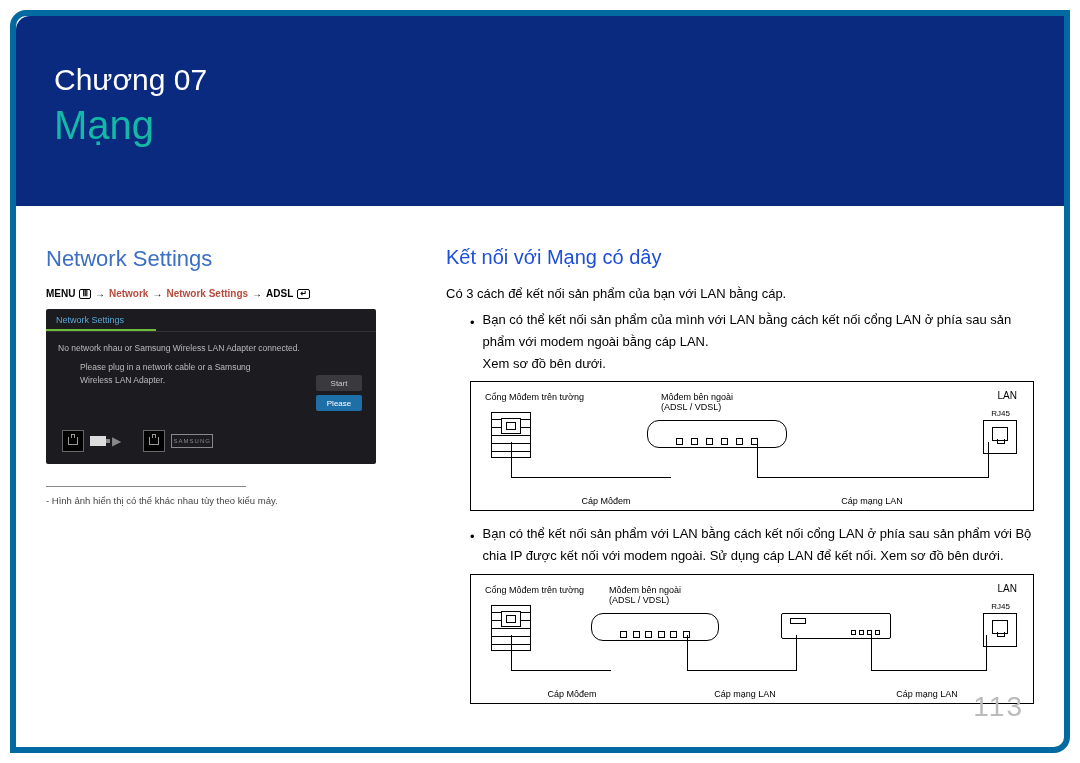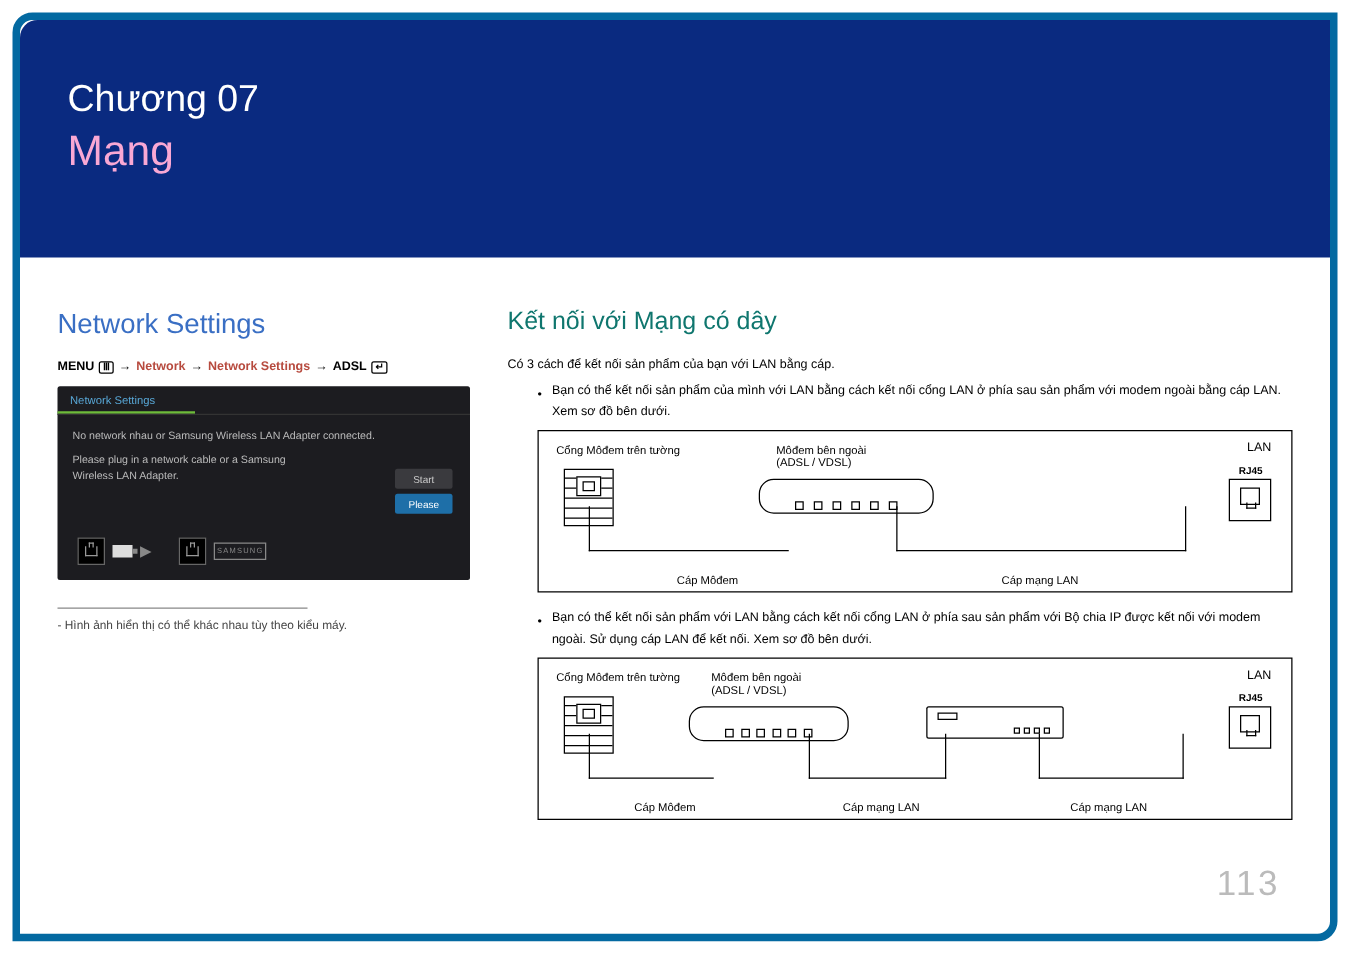--- a/index.html
+++ b/index.html
@@ -25,33 +25,34 @@
     padding: 44px 38px;
     border-top-left-radius: 14px;
   }
   .chapter-line {
     color: #fff;
     font-size: 30px;
     line-height: 1.3;
     font-weight: 400;
   }
   .chapter-title {
-    color: #f9a8d4;
-    font-size: 34px;
+    color: #14b8a6;
+    font-size: 40px;
     line-height: 1.3;
     font-weight: 400;
   }
   .content {
     display: flex;
     padding: 40px 30px 20px 30px;
+    gap: 40px;
   }
   .col-left { width: 360px; flex-shrink: 0; }
   .col-right { flex: 1; }
   .section-heading-blue { color: #3a6fc4; font-size: 22px; font-weight: 400; margin-bottom: 16px; }
-  .section-heading-black { color: #0f766e; font-size: 20px; font-weight: 500; margin-bottom: 14px; }
+  .section-heading-black { color: #1d4ed8; font-size: 20px; font-weight: 500; margin-bottom: 14px; }
   .breadcrumb {
     font-size: 10px;
     font-weight: bold;
     display: flex; align-items: center; gap: 4px;
     margin-bottom: 10px;
   }
   .breadcrumb .hl { color: #b74a3e; }
   .breadcrumb .arrow { font-weight: normal; }
   .icon-box { border: 1px solid #000; border-radius: 2px; padding: 0 2px; font-size: 8px; display:inline-flex; align-items:center; justify-content:center; height:10px; }
 
@@ -100,21 +101,21 @@
   .rj45-shape { width: 10px; height: 8px; border:1.5px solid #999; border-top:none; position:relative;}
   .rj45-shape::before { content:""; position:absolute; top:-3px; left:2px; right:2px; height:3px; border:1.5px solid #999; border-bottom:none;}
   .plug-icon { width:16px; height:10px; background:#ddd; position:relative; }
   .plug-icon::after { content:""; position:absolute; right:-4px; top:3px; width:4px; height:4px; background:#888;}
   .ss-arrow { color:#888; font-size:12px;}
   .samsung-logo { width:42px; height:14px; border:1px solid #888; color:#888; font-size:6px; display:flex; align-items:center; justify-content:center; letter-spacing:1px;}
 
   .divider { border-top: 1px solid #888; width: 200px; margin: 22px 0 8px 0;}
   .footnote { font-size: 9.5px; color: #444; }
 
-  .body-text { font-size: 10px; line-height: 1.7; }
+  .body-text { font-size: 13px; line-height: 1.7; }
   .bullet-row { display: flex; gap: 8px; margin: 4px 0 4px 24px; }
   .bullet-row .dot { padding-top: 3px; }
 
   .diagram {
     border: 1px solid #000;
     height: 130px;
     margin: 6px 0 12px 24px;
     position: relative;
     font-size: 9px;
   }
@@ -131,21 +132,21 @@
   .wall-port {position:absolute;top:36px;left:30px;width:20px;height:16px;border:1px solid #000;background:#fff;}
   .wall-port::after{content:"";position:absolute;left:4px;top:3px;width:8px;height:6px;border:1px solid #000;}
   .modem {position:absolute; top:38px; width:140px; height:28px; border:1px solid #000; border-radius:12px; background:#fff;}
   .modem .ports{position:absolute;bottom:-1px;left:28px;right:28px;height:10px;display:flex;justify-content:space-between;}
   .modem .ports span{width:7px;height:7px;border:1px solid #000;}
   .ip-sharer {position:absolute; top:38px; width:110px; height:26px; border:1px solid #000; border-radius:2px; background:#fff;}
   .ip-sharer .slot{position:absolute;left:8px;top:4px;width:16px;height:6px;border:1px solid #000;}
   .ip-sharer .btns{position:absolute;right:10px;bottom:3px;display:flex;gap:3px;}
   .ip-sharer .btns span{width:5px;height:5px;border:1px solid #000;}
   .wall-jack {position:absolute; top:38px; right:16px; width:34px; height:34px; border:1px solid #000; background:#fff;}
-  .wall-jack .lbl{position:absolute;top:-12px;left:1px;right:0;text-align:center;font-size:8px;font-weight:bold;}
+  .wall-jack .lbl{position:absolute;top:-12px;left:1px;right:0;text-align:center;font-size:8px;}
   .wall-jack .inner{position:absolute;top:6px;left:8px;width:16px;height:14px;border:1px solid #000;}
   .wall-jack .inner::after{content:"";position:absolute;bottom:-4px;left:4px;width:6px;height:4px;border:1px solid #000;border-top:none;}
   .wire{position:absolute;border:1px solid #000;border-top:none;}
 
   .page-num {
     position: absolute;
     bottom: 24px; right: 40px;
     font-size: 28px;
     color: #bbb;
     letter-spacing: 2px;
@@ -175,21 +176,21 @@
         <span class="arrow">→</span>
         <span>ADSL</span>
         <span class="icon-box">↵</span>
       </div>
 
       <div class="screenshot">
         <div class="ss-title">Network Settings</div>
         <div class="ss-body">
           <div>No network nhau or Samsung Wireless LAN Adapter connected.</div>
           <div style="height:6px;"></div>
-          <div style="width:190px;">Please plug in a network cable or a Samsung Wireless LAN Adapter.</div>
+          <div style="width:190px;margin-left:22px;">Please plug in a network cable or a Samsung Wireless LAN Adapter.</div>
         </div>
         <div class="ss-btn start">Start</div>
         <div class="ss-btn cancel">Please</div>
         <div class="ss-icons">
           <div class="port-icon">
               <div class="rj45-shape"></div>
             </div>
           <div class="plug-icon"></div>
           <span class="ss-arrow">▶</span>
           <div style="width:10px"></div>

